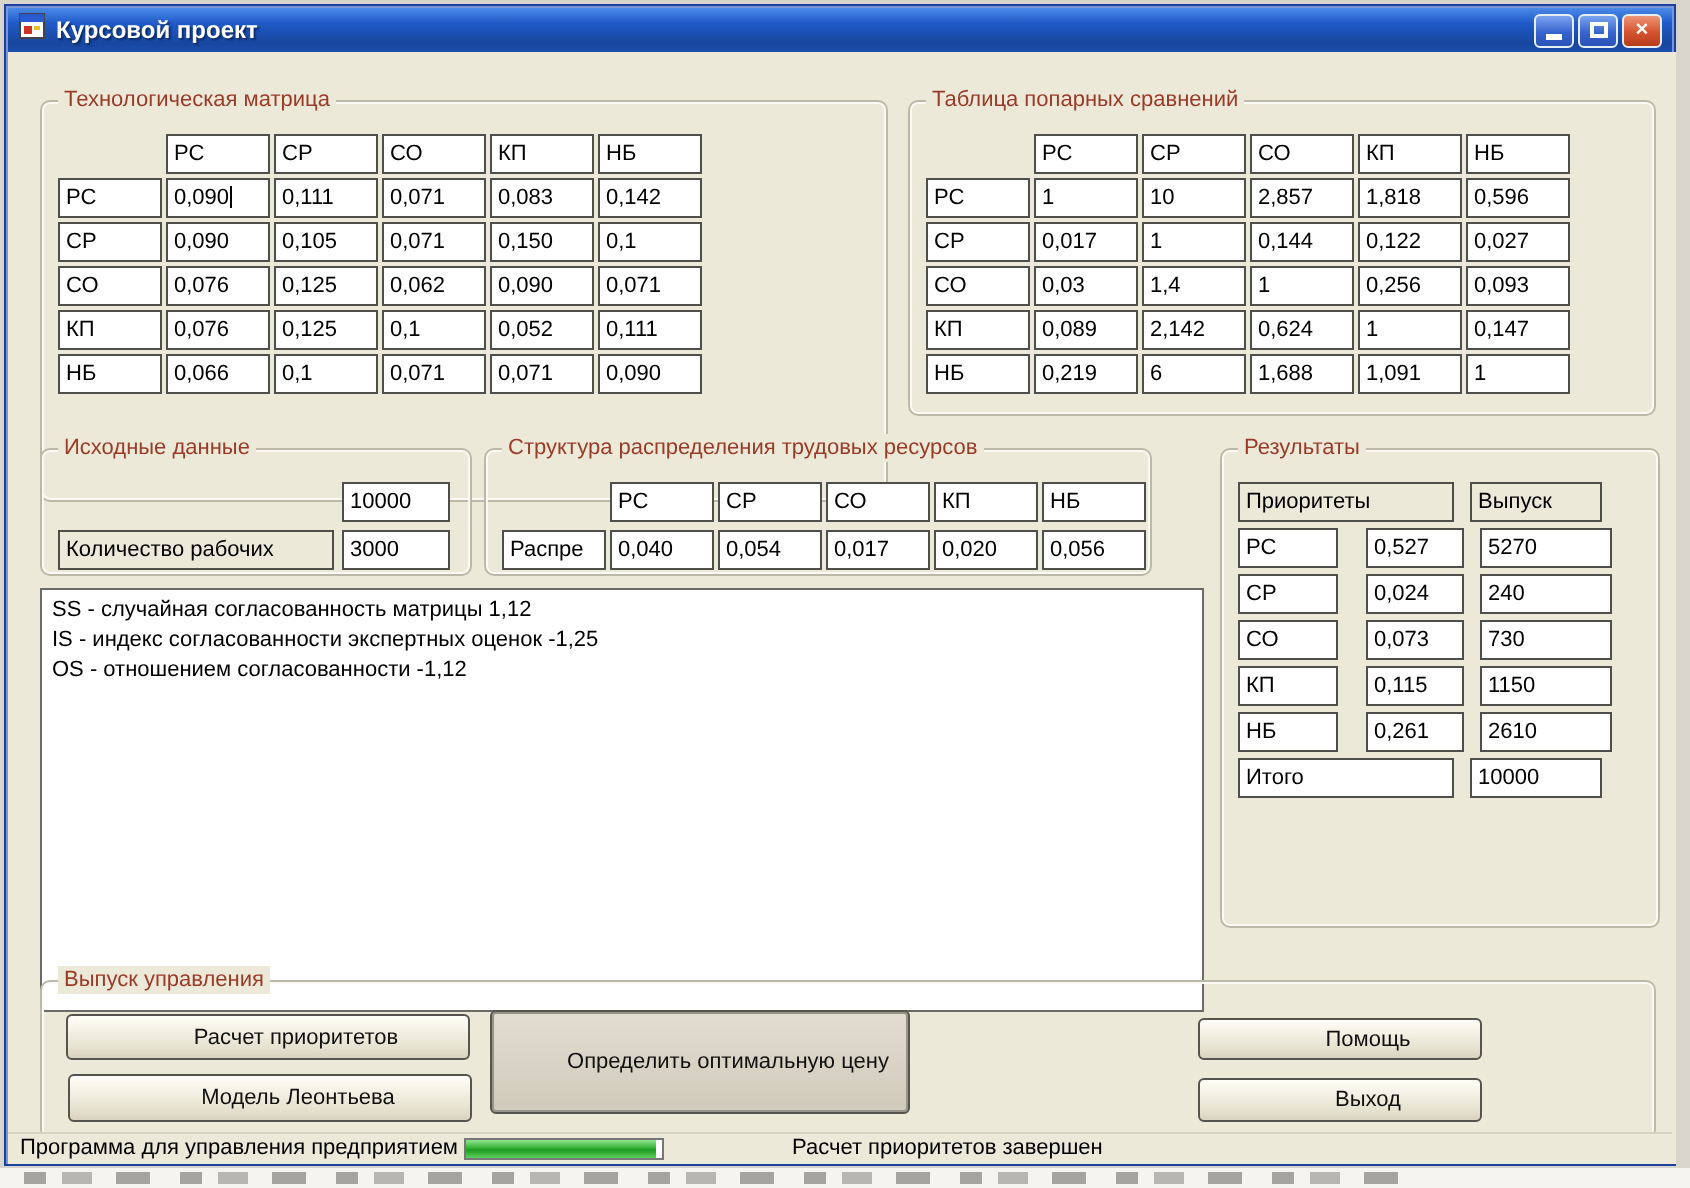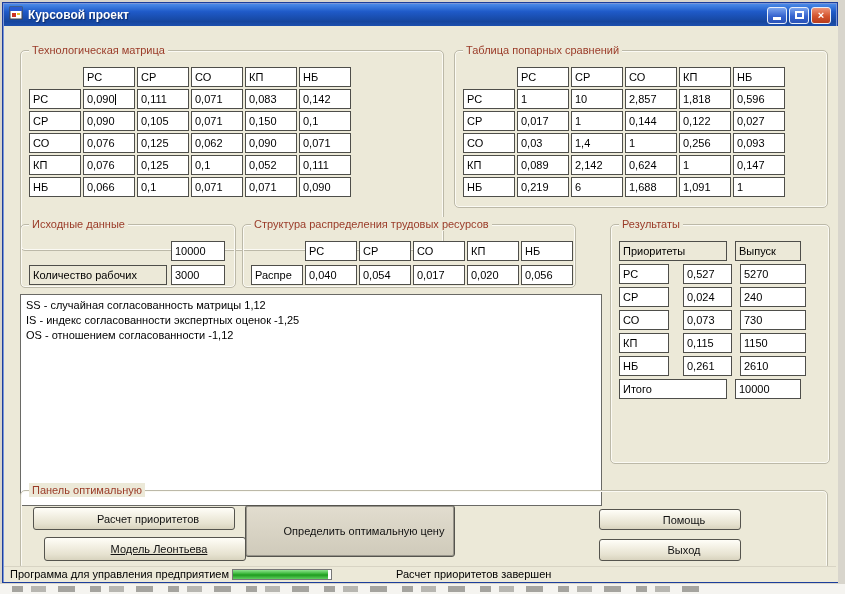--- a/index.html
+++ b/index.html
@@ -92,21 +92,21 @@
   .logline { font-size: 11px; line-height: 15px; color: #000; white-space: nowrap; }
 
   
   .btn {
     position: absolute; font-family: inherit; font-size: 11px; color: #111;
     background: linear-gradient(180deg, #fffef8 0%, #f2efe2 40%, #e6e2d0 75%, #d8d3be 100%);
     border: 1px solid #55544e; border-radius: 3px; cursor: pointer;
     display: flex; align-items: center; justify-content: center; white-space: nowrap; padding-left: 28px;
   }
   .btn-calc     { left: 12px;  top: 16px; width: 202px; height: 23px; }
-  .btn-leontief { left: 23px;  top: 46px; width: 202px; height: 24px; text-decoration: underline; }
+  .btn-leontief { left: 13px;  top: 46px; width: 202px; height: 24px; }
   .btn-optimal  {
     left: 224px; top: 14px; width: 210px; height: 52px;
     background: linear-gradient(180deg, #e2ddcf, #cfcaba);
     box-shadow: inset 0 0 0 1px #97948a;
   }
   .btn-help     { left: 578px; top: 18px; width: 142px; height: 21px; }
   .btn-exit     { left: 578px; top: 48px; width: 142px; height: 22px; }
 
   
   .statusbar {
@@ -317,21 +317,21 @@
       </div>
     </div>
 
     <div class="logbox">
       <div class="logline">SS - случайная согласованность матрицы 1,12</div>
       <div class="logline">IS - индекс согласованности экспертных оценок -1,25</div>
       <div class="logline">OS - отношением согласованности -1,12</div>
     </div>
 
     <div class="group group-control">
-      <span class="gtitle">Панель оптимальную</span>
+      <span class="gtitle">Выпуск управления</span>
       <button class="btn btn-calc">Расчет приоритетов</button>
       <button class="btn btn-leontief">Модель Леонтьева</button>
       <button class="btn btn-optimal">Определить оптимальную цену</button>
       <button class="btn btn-help">Помощь</button>
       <button class="btn btn-exit">Выход</button>
     </div>
   </div>
 
   <div class="statusbar">
     <span class="status-left">Программа для управления предприятием</span>

